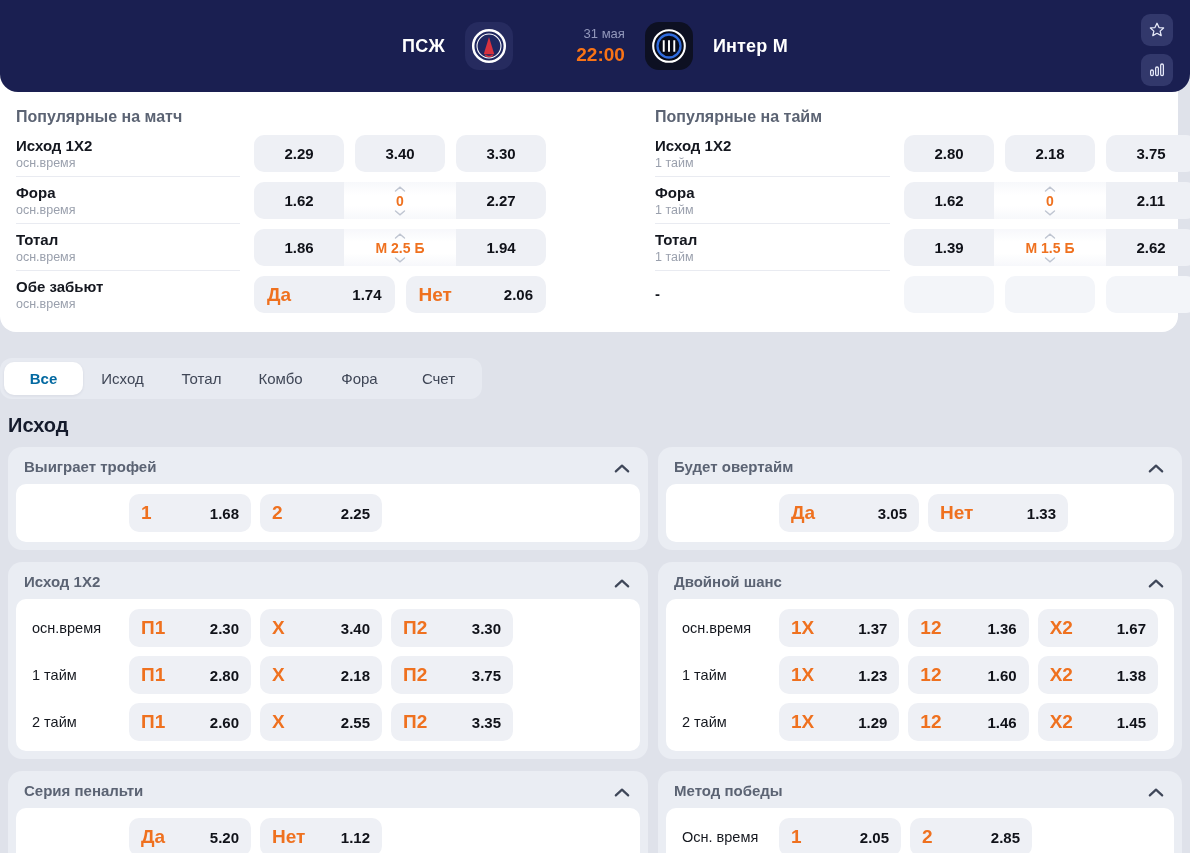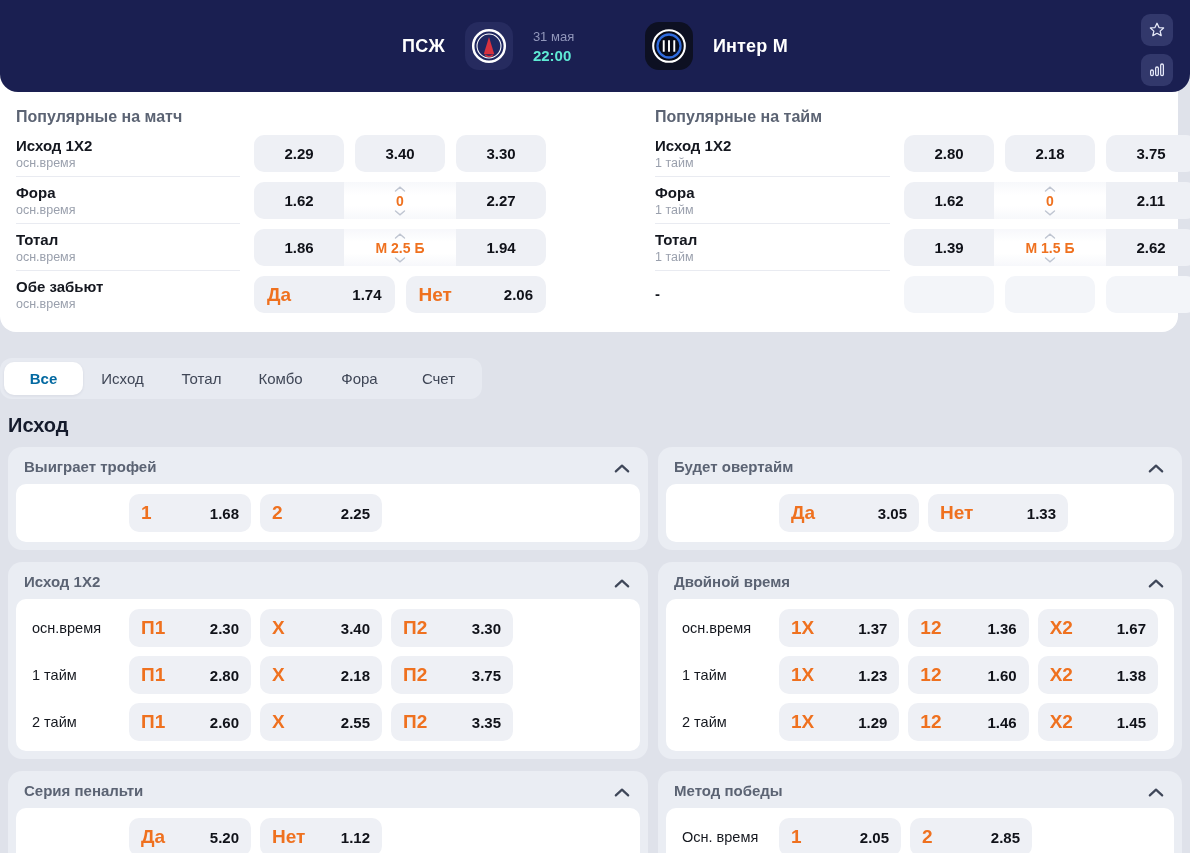--- a/index.html
+++ b/index.html
@@ -18,23 +18,23 @@
     display:flex; align-items:center; justify-content:center; gap:20px;
     position:relative; z-index:2;
   }
   .team-name { color:#fff; font-size:18px; font-weight:700; letter-spacing:.2px; }
   .logo-tile {
     width:48px; height:48px; border-radius:14px;
     display:flex; align-items:center; justify-content:center;
   }
   .logo-tile.psg   { background:#262b5f; }
   .logo-tile.inter { background:#0d1022; }
-  .dt-block { width:92px; text-align:left; }
+  .dt-block { width:92px; text-align:right; }
   .dt-date { color:#9297bb; font-size:13px; margin-bottom:3px; }
-  .dt-time { color:#5eead4; font-size:15px; font-weight:700; }
+  .dt-time { color:#f97316; font-size:19px; font-weight:700; }
   .header-actions {
     position:absolute; right:17px; top:14px;
     display:flex; flex-direction:column; gap:8px;
   }
   .icon-btn {
     width:32px; height:32px; background:#32386b; border-radius:9px;
     display:flex; align-items:center; justify-content:center; cursor:pointer;
   }
 
   
@@ -478,21 +478,21 @@
           <div class="cbtn w-lg">
               <span class="o-lbl">Нет</span>
               <span class="o-val">1.33</span>
             </div>
         </div>
       </div>
     </section>
 
     <section class="market-card">
       <div class="card-head">
-        <span class="card-title">Двойной время</span>
+        <span class="card-title">Двойной шанс</span>
         <button class="collapse-btn">
           <span style="display:flex;">
               <svg width="16" height="9" viewBox="0 0 16 9">
                 <polyline points="1.8,7.4 8,1.6 14.2,7.4" fill="none" stroke="#3f4759" stroke-width="2.2" stroke-linecap="round" stroke-linejoin="round"></polyline>
               </svg>
             </span>
         </button>
       </div>
       <div class="card-body">
         <div class="card-row">

